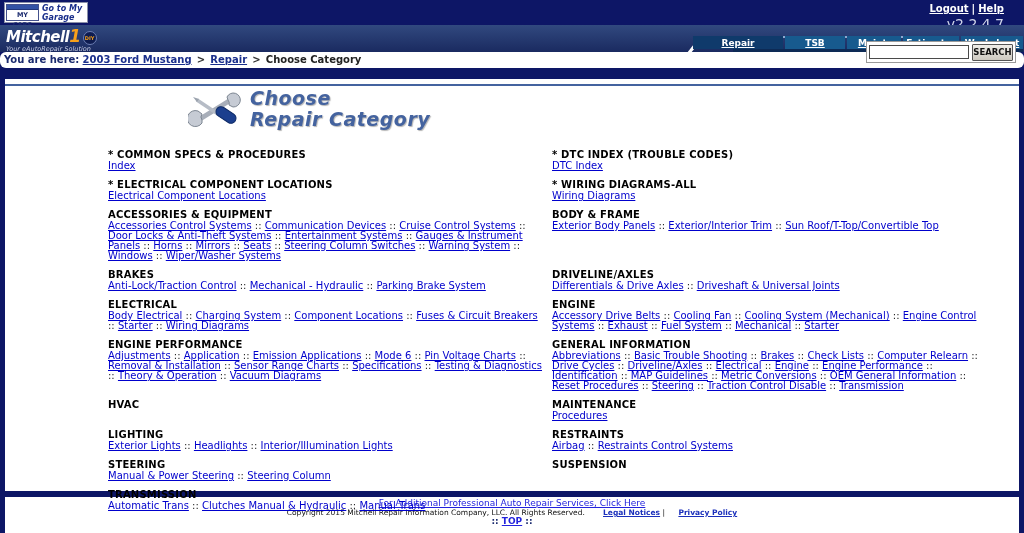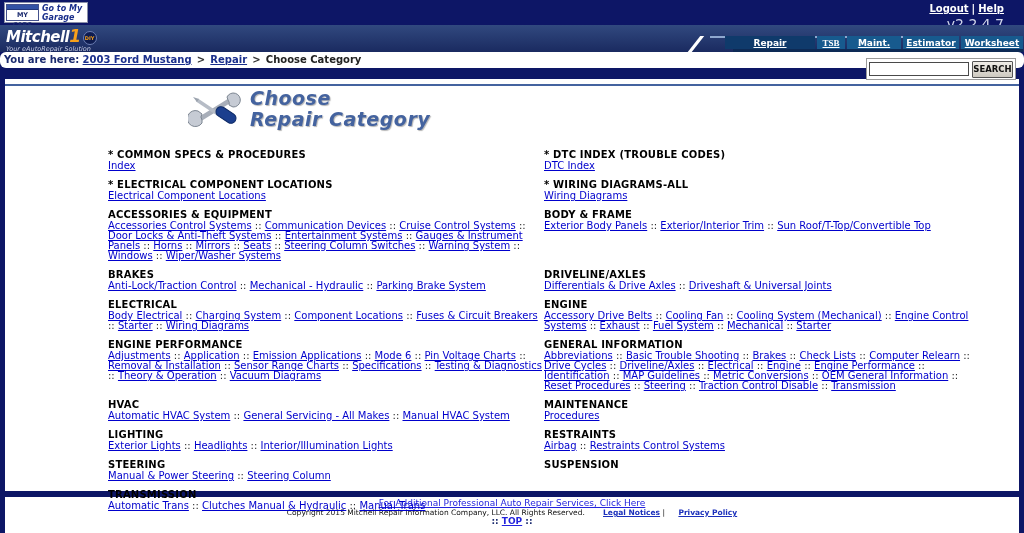--- a/index.html
+++ b/index.html
@@ -37,31 +37,31 @@
 
   
   .crumbrow { height:16px; background:#fff; font-size:10px; padding:2px 0 0 4px; white-space:nowrap;border-radius:6px; }
   .crumb-prefix { color:#1a2a6e; font-weight:bold; }
   .crumbrow a { color:#1a2f8c; font-weight:bold; }
   .crumb-sep { color:#333; font-weight:bold; margin:0 2px; }
   .crumb-current { color:#222; font-weight:bold; }
   .navy-spacer-top { height:11px; background:#0d1666; }
 
   
-  .search-panel { position:absolute; left:866px; top:58px; width:150px; height:22px; background:#fff; border:1px solid #9a9a9a; display:flex; align-items:center; padding:0 2px; z-index:20; }
+  .search-panel { position:absolute; left:866px; top:41px; width:150px; height:22px; background:#fff; border:1px solid #9a9a9a; display:flex; align-items:center; padding:0 2px; z-index:20; }
   .search-input { width:100px; height:14px; border:1px solid #4a4a4a; font-size:9px; padding:0 2px; }
   .search-btn { margin-left:3px; height:17px; width:42px; background:linear-gradient(#efede8,#cdc9c0); border:1px solid #555; border-radius:1px; font-size:8.5px; font-weight:bold; color:#111; font-family:"DejaVu Sans",sans-serif; }
 
   
   .content { margin:0 5px; height:412px; background:#fff; position:relative; padding-top:5px; }
   .top-rule { height:2px; background:#44639f; }
   .title-graphic { display:flex; align-items:flex-start; margin:2px 0 0 183px; height:46px; }
   .title-text { margin-left:8px; font-size:19px; line-height:21px; font-weight:bold; font-style:italic; color:#44639f; text-shadow:1px 1px 1px #b5b5b5; letter-spacing:0.5px; }
 
-  .columns { display:grid; grid-template-columns:436px 436px; column-gap:0; margin:16px 0 0 103px; }
+  .columns { display:grid; grid-template-columns:436px 436px; column-gap:8px; margin:16px 0 0 103px; }
   .section { margin-bottom:9px; font-size:10px; line-height:10px; }
   .sec-heading { font-weight:bold; color:#000; margin-bottom:1px; letter-spacing:0.2px; }
   .sec-links a { color:#0000cc; }
   .sec-links .lsep { color:#222; }
 
   
   .navy-spacer-bottom { height:6px; background:#0d1666; }
   .footer { margin:0 5px; height:43px; background:#fff; text-align:center; overflow:hidden; }
   .foot-link-line { font-size:9px; line-height:10px; margin-top:1px; }
   .foot-link-line a { color:#2222dd; }
@@ -97,21 +97,21 @@
     </div>
     <div class="tagline">Your eAutoRepair Solution</div>
   </div>
   <div class="swoosh"></div>
   <div class="tabline"></div>
   <div class="tabbar-underlay"></div>
   <div class="tabbar">
       <div class="tab active" style="width: 90px;">
         <a>Repair</a>
       </div>
-      <div class="tab" style="width: 28px; font-family: Liberation Serif, serif;">
+      <div class="tab" style="width: 60px;">
         <a>TSB</a>
       </div>
       <div class="tab" style="width: 54px;">
         <a>Maint.</a>
       </div>
       <div class="tab" style="width: 56px;">
         <a>Estimator</a>
       </div>
       <div class="tab" style="width: 62px;">
         <a>Worksheet</a>
@@ -196,21 +196,20 @@
       <div class="section">
         <div class="sec-heading">ENGINE PERFORMANCE</div>
         <div class="sec-links"><a>Adjustments</a><span class="lsep"> :: </span><a>Application</a><span class="lsep"> :: </span><a>Emission Applications</a><span class="lsep"> :: </span><a>Mode 6</a><span class="lsep"> :: </span><a>Pin Voltage Charts</a><span class="lsep"> :: </span><a>Removal &amp; Installation</a><span class="lsep"> :: </span><a>Sensor Range Charts</a><span class="lsep"> :: </span><a>Specifications</a><span class="lsep"> :: </span><a>Testing &amp; Diagnostics</a><span class="lsep"> :: </span><a>Theory &amp; Operation</a><span class="lsep"> :: </span><a>Vacuum Diagrams</a></div>
       </div>
       <div class="section">
         <div class="sec-heading">GENERAL INFORMATION</div>
         <div class="sec-links"><a>Abbreviations</a><span class="lsep"> :: </span><a>Basic Trouble Shooting</a><span class="lsep"> :: </span><a>Brakes</a><span class="lsep"> :: </span><a>Check Lists</a><span class="lsep"> :: </span><a>Computer Relearn</a><span class="lsep"> :: </span><a>Drive Cycles</a><span class="lsep"> :: </span><a>Driveline/Axles</a><span class="lsep"> :: </span><a>Electrical</a><span class="lsep"> :: </span><a>Engine</a><span class="lsep"> :: </span><a>Engine Performance</a><span class="lsep"> :: </span><a>Identification</a><span class="lsep"> :: </span><a>MAP Guidelines</a><span class="lsep"> :: </span><a>Metric Conversions</a><span class="lsep"> :: </span><a>OEM General Information</a><span class="lsep"> :: </span><a>Reset Procedures</a><span class="lsep"> :: </span><a>Steering</a><span class="lsep"> :: </span><a>Traction Control Disable</a><span class="lsep"> :: </span><a>Transmission</a></div>
       </div>
       <div class="section">
         <div class="sec-heading">HVAC</div>
-        <div class="sec-links"><a>Automatic HVAC System</a><span class="lsep"> :: </span><a>General Servicing - All Makes</a><span class="lsep"> :: </span><a>Manual HVAC System</a></div>
       </div>
       <div class="section">
         <div class="sec-heading">MAINTENANCE</div>
         <div class="sec-links"><a>Procedures</a></div>
       </div>
       <div class="section">
         <div class="sec-heading">LIGHTING</div>
         <div class="sec-links"><a>Exterior Lights</a><span class="lsep"> :: </span><a>Headlights</a><span class="lsep"> :: </span><a>Interior/Illumination Lights</a></div>
       </div>
       <div class="section">

